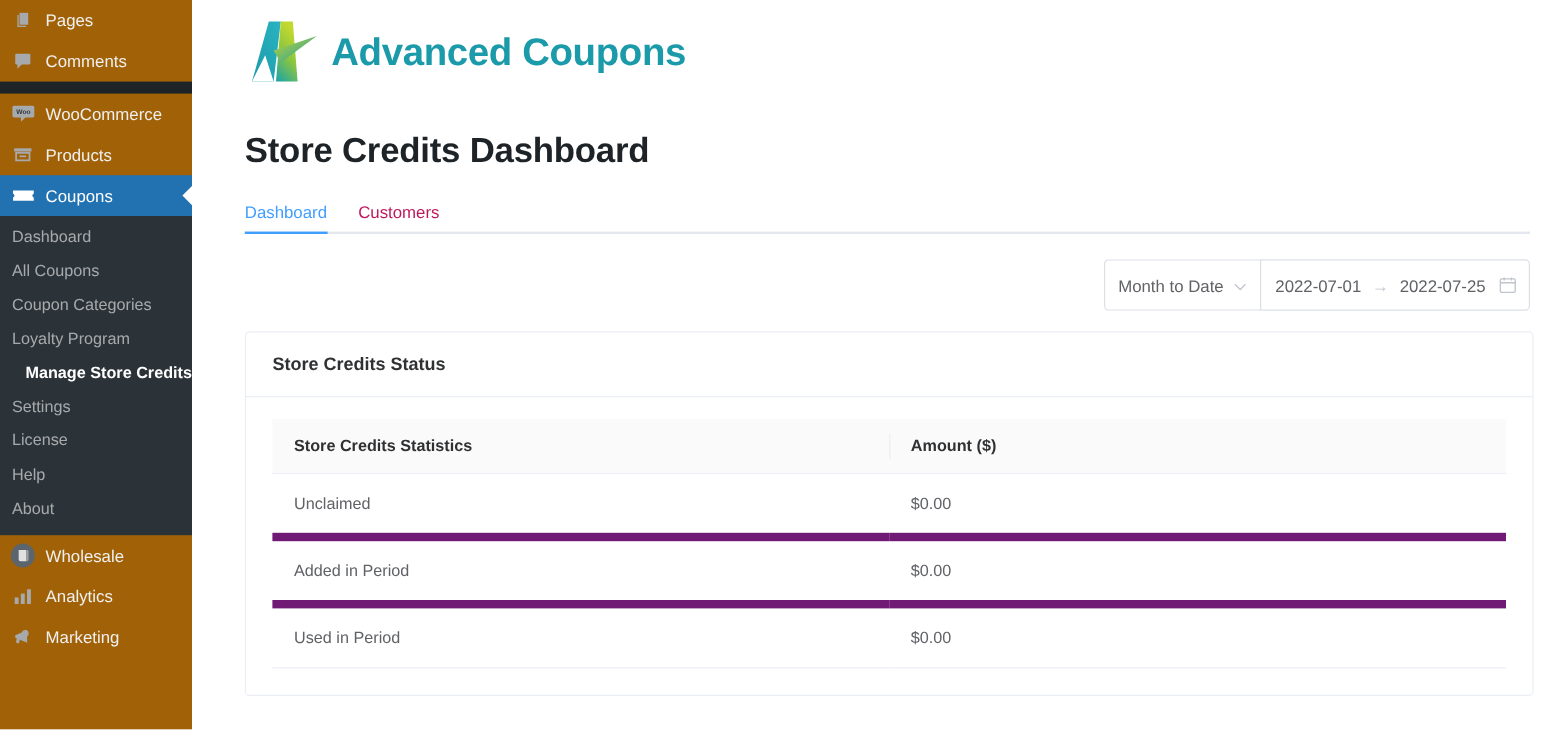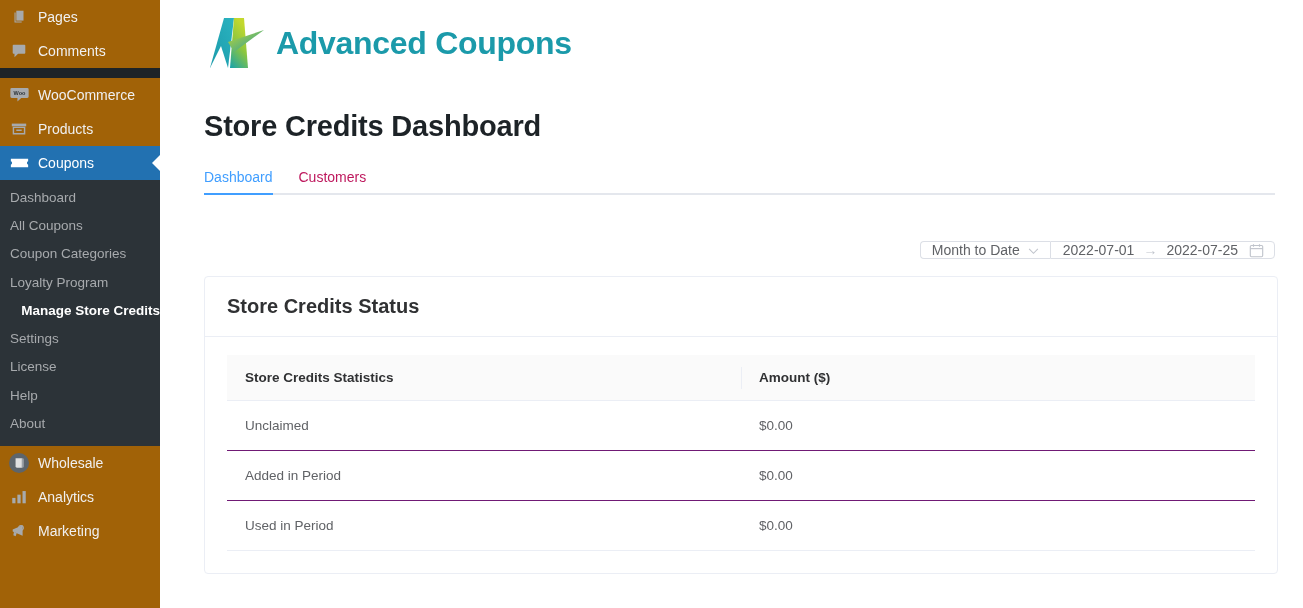--- a/index.html
+++ b/index.html
@@ -79,21 +79,21 @@
     cursor: pointer; position: relative; line-height: 1;
   }
   .tab.active { color: #409eff; font-weight: 500; }
   .tab.active::after {
     content: ""; position: absolute; left: 0; right: 0; bottom: -2px;
     height: 2px; background: #409eff;
   }
 
   
   .toolbar { display: flex; justify-content: flex-end; margin-top: 21px; }
-  .range-group { display: flex; height: 43px; align-items: flex-end; }
+  .range-group { display: flex; height: 43px; }
   .range-select {
     display: flex; align-items: center; gap: 8px;
     border: 1px solid #dcdfe6; border-right: none;
     border-radius: 4px 0 0 4px; padding: 0 11px;
     font-size: 14px; color: #606266; background: #fff; cursor: pointer;
   }
   .range-dates {
     display: flex; align-items: center; gap: 9px;
     border: 1px solid #dcdfe6; border-radius: 0 4px 4px 0;
     padding: 0 10px 0 12px; background: #fff;
@@ -103,37 +103,37 @@
   .arrow-sep { color: #c0c4cc; font-size: 14px; }
   .cal-ic { margin-left: 2px; display: inline-flex; align-items: center; }
 
   
   .card {
     margin-top: 17px; border: 1px solid #ebeef5; border-radius: 4px;
     background: #fff; width: 1074px;
   }
   .card-head {
     padding: 18px 22px; border-bottom: 1px solid #ebeef5;
-    font-size: 20px; font-weight: bold; color: #303133;
+    font-size: 15px; font-weight: bold; color: #303133;
   }
   .card-body { padding: 18px 22px 22px 22px; }
   table.stats { width: 100%; border-collapse: collapse; table-layout: fixed; }
   table.stats th {
     background: #fafafa; text-align: left;
     font-size: 13.5px; font-weight: bold; color: #303133;
     padding: 15px 0 15px 18px; border-bottom: 1px solid #ebeef5;
     position: relative;
   }
   table.stats th.amount-col::before {
     content: ""; position: absolute; left: 0; top: 50%;
     transform: translateY(-50%); width: 1px; height: 22px; background: #ebeef5;
   }
   table.stats td {
     font-size: 13.5px; color: #606266; padding: 17px 0 17px 18px;
-    border-bottom: 1px solid #701a75;
+    border-bottom: 7px solid #701a75;
   }
   table.stats tr:last-child td { border-bottom: 1px solid #ebeef5; }
 </style>
 </head>
 <body>
 
 <div class="app">
 
   <nav class="sidebar">
 

